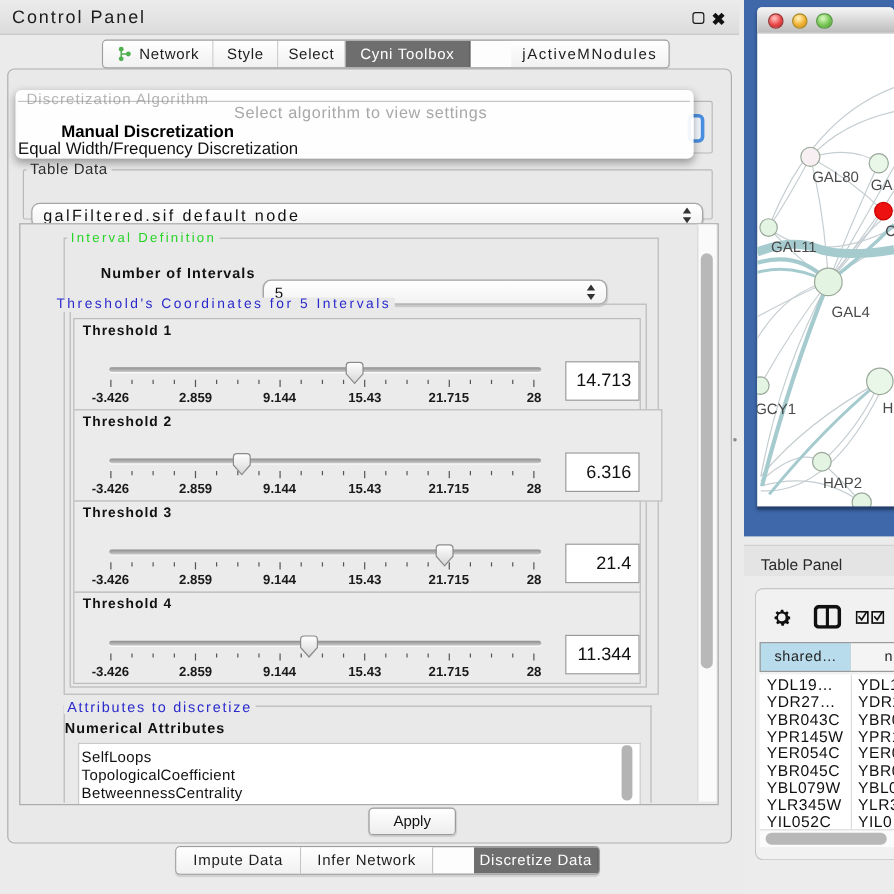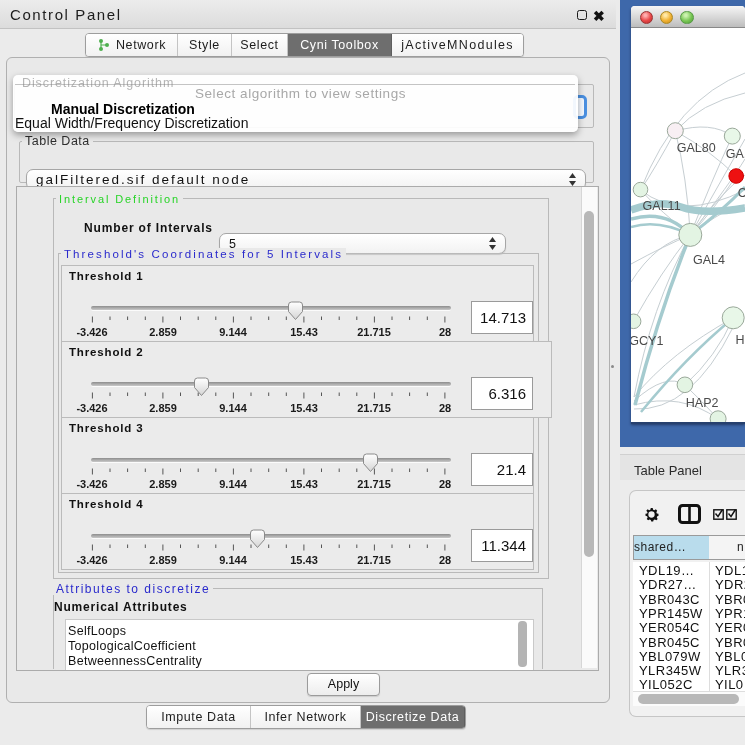--- a/index.html
+++ b/index.html
@@ -11,21 +11,21 @@
     background:linear-gradient(#ececec,#dcdcdc);
     border-bottom:1px solid #c2c2c2;}
   #cp-title{left:10px;top:6px;font-size:15px;color:#1c1c1c;letter-spacing:1.6px;}
   #btn-float{left:577px;top:10px;width:8px;height:8px;border:1.6px solid #1a1a1a;border-radius:2.5px;}
   #btn-close{left:593px;top:8px;font-size:14px;font-weight:bold;color:#111;}
   
   .tabbar{height:22px;display:flex;border:1px solid #9d9d9d;border-radius:4px;
     background:#fdfdfd;overflow:hidden;box-shadow:0 1px 1px rgba(0,0,0,.12);}
   .tab{display:flex;align-items:center;justify-content:center;font-size:12.5px;color:#1d1d1d;letter-spacing:0.6px;
     border-right:1px solid #c4c4c4;white-space:nowrap;background:linear-gradient(#ffffff,#f1f1f1);box-sizing:border-box;}
-  .tab:last-child{border-right:none;}
+  .tab:last-child{border-right:none;margin-left:34px;}
   .tab.sel{background:#6e6e6e;color:#ffffff;border-right:1px solid #5e5e5e;}
   
   #outerbox{left:6px;top:57px;width:602px;height:644px;border:1px solid #b0b0b0;
     border-radius:6px;background:#e9e9e9;}
   .group{border:1px solid #b9b9b9;border-radius:2px;}
   .grouplabel{position:absolute;background:#e9e9e9;padding:0 3px;font-size:12px;line-height:12px;}
   .combo{position:absolute;background:linear-gradient(#ffffff,#f2f2f2);
     border:1px solid #a6a6a6;border-radius:7px;box-shadow:0 1px 1px rgba(0,0,0,.15);margin-top:16px;}
   .combo .ctext{position:absolute;left:9px;top:2.5px;font-size:12.5px;color:#111;}
   .arrows{position:absolute;width:9px;color:#222;}
@@ -113,21 +113,21 @@
   <div class="ctext">5</div>
   <div class="arrows" style="right:8px;top:3px;">
       <svg width="9" height="13" viewBox="0 0 9 13">
      <path d="M4.5 0 L8 5 L1 5 Z" fill="#333"></path>
         <path d="M4.5 13 L8 8 L1 8 Z" fill="#333"></path>
       </svg>
     </div>
 </div>
 
 <div class="abs" style="left:58px;top:253px;width:479px;height:318px;border:1px solid #b9b9b9;"></div>
-<div class="abs grouplabel" style="left:61px;top:247.5px;color:#2a2acc;font-size:11.5px;letter-spacing:2.1px;">Threshold's Coordinates for 5 Intervals</div>
+<div class="abs grouplabel" style="left:44px;top:247.5px;color:#2a2acc;font-size:11.5px;letter-spacing:2.1px;">Threshold's Coordinates for 5 Intervals</div>
 
 <div class="throw" style="top:265px;">
   <div class="thlabel">Threshold 1</div>
   <div class="track"></div>
   <svg class="abs" style="left:29px;top:50px;" width="360" height="7" viewBox="0 0 360 7">
       <use href="#ticks"></use>
     </svg>
   <svg class="thumb" style="left:225px;" width="17" height="20" viewBox="0 0 17 20">
     <path d="M1.5 4 Q1.5 1 4.5 1 L12.5 1 Q15.5 1 15.5 4 L15.5 10.5 L8.5 18.5 L1.5 10.5 Z" fill="url(#thg)" stroke="#8a8a8a" stroke-width="1"></path>
   </svg>
@@ -334,21 +334,21 @@
     <line x1="11.5" y1="2" x2="11.5" y2="18" stroke="#111" stroke-width="2.6"></line>
   </svg>
   <svg class="abs" style="left:83px;top:18px;" width="24" height="11" viewBox="0 0 24 11">
     <rect x="0.8" y="0.8" width="9.4" height="9.4" fill="none" stroke="#111" stroke-width="1.4"></rect>
     <path d="M2.5 4.5 L5 7.5 L9.5 0.5" fill="none" stroke="#111" stroke-width="1.4"></path>
     <rect x="13.8" y="0.8" width="9.4" height="9.4" fill="none" stroke="#111" stroke-width="1.4"></rect>
     <path d="M15.5 4.5 L18 7.5 L22.5 0.5" fill="none" stroke="#111" stroke-width="1.4"></path>
   </svg>
 
   <div class="hdrcell" style="left:3px;width:75px;background:#b9dcec;border:1px solid #9a9a9a;
-       top:44px;line-height:23px;letter-spacing:0.5px;">shared…</div>
+       top:44px;text-align:center;line-height:23px;letter-spacing:0.5px;">shared…</div>
   <div class="hdrcell" style="left:79px;width:37px;background:#f4f4f4;border:1px solid #9a9a9a;border-left:none;
        top:44px;line-height:22px;padding-left:28px;">n…</div>
 
   <div class="abs" style="left:3px;top:71px;width:113px;height:131px;background:#ffffff;overflow:hidden;">
     <div class="abs" style="left:76px;top:0;width:1px;height:132px;background:#dddddd;"></div>
     <div class="trow" style="top:1px;">
         <span style="position:absolute;left:6px;text-align:right;">YDL19…</span>
         <span style="position:absolute;left:82px;">YDL1</span>
       </div>
     <div class="trow" style="top:15.3px;">

